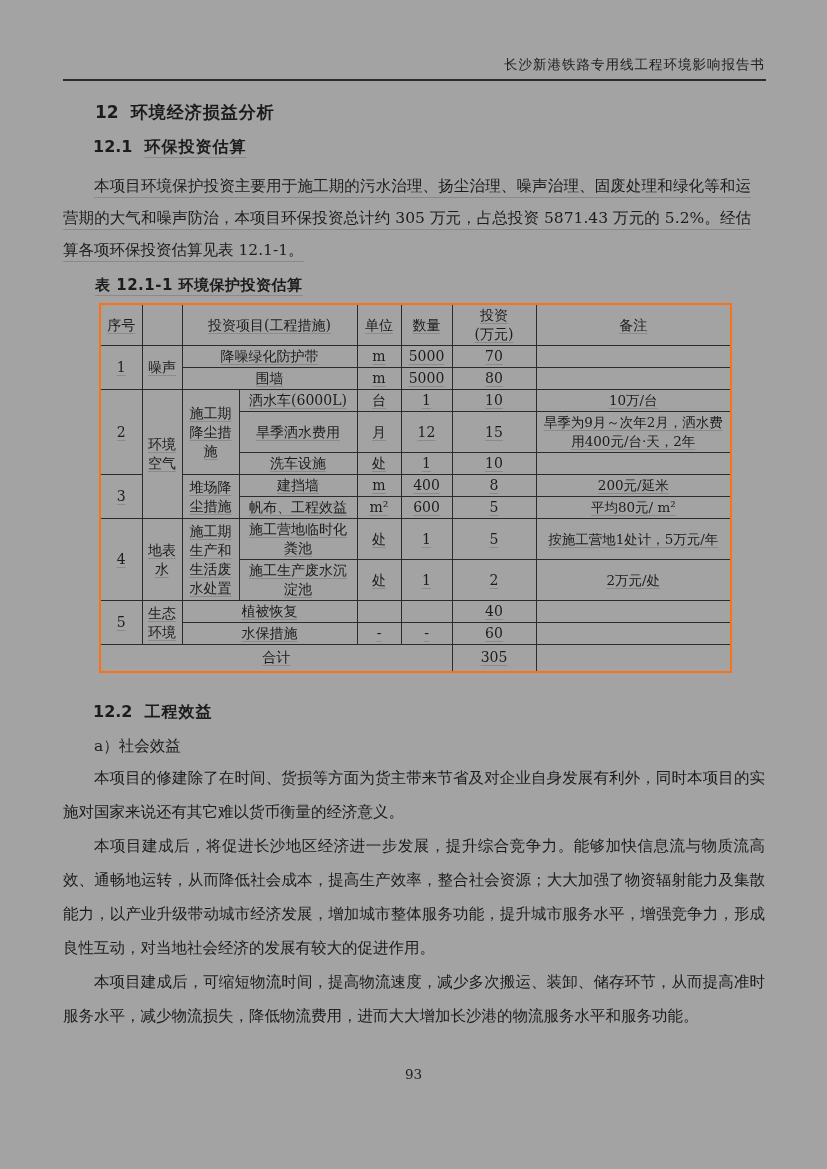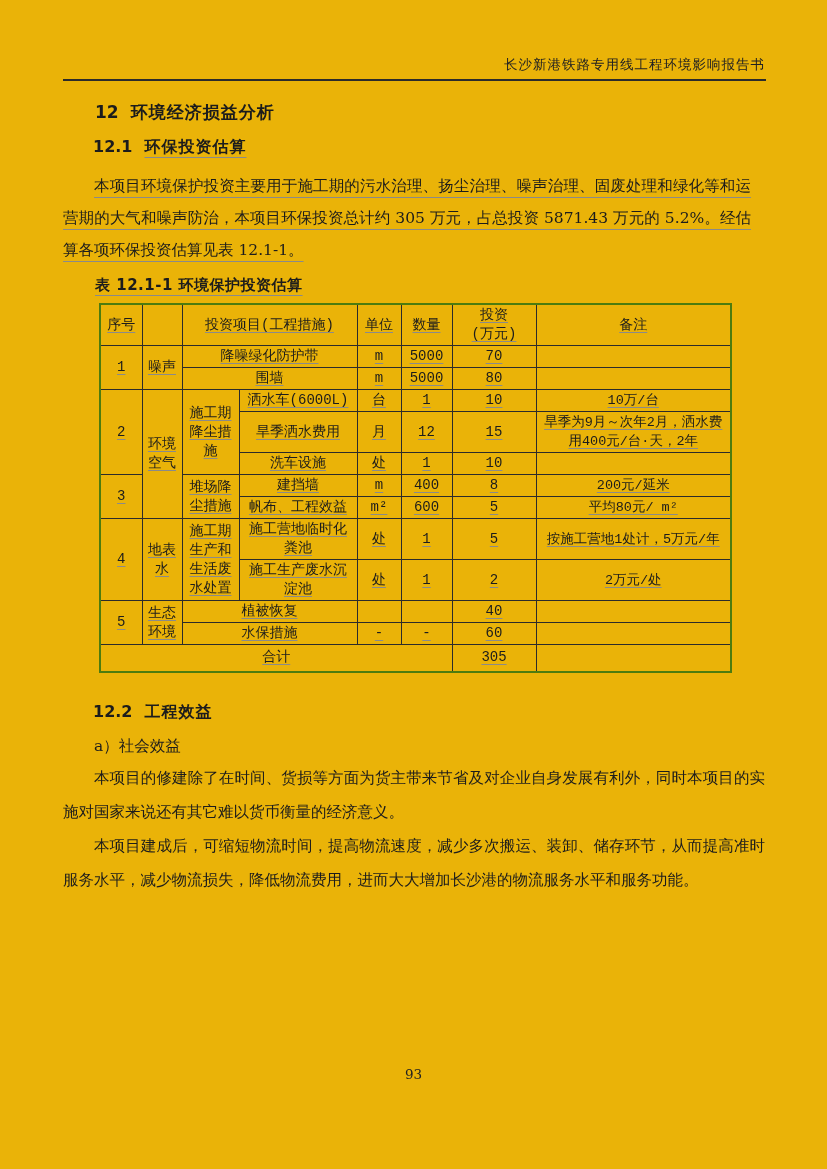--- a/index.html
+++ b/index.html
@@ -1,19 +1,19 @@
 <!DOCTYPE html>
 <html><head>
 <meta charset="utf-8">
 <style>
   html,body{margin:0;padding:0;background:#e8e8e8;}
   .page{
     position:relative;
     width:827px;height:1169px;
-    background:#eab308;
+    background:#a3a3a3;
     color:#1c1c1c;
     font-family:"DejaVu Serif","Liberation Serif",serif;
     overflow:hidden;
     margin:0 auto;
   }
   .running-header{
     position:absolute;top:56px;right:62px;
     font-size:13.5px;color:#222;letter-spacing:1px;
   }
   .header-rule{
@@ -53,23 +53,22 @@
   .table-title{
     font-family:"DejaVu Sans","Liberation Sans",sans-serif;
     font-weight:bold;font-size:15px;letter-spacing:.5px;
     margin:9px 0 0 32px;line-height:20px;
   }
   table.inv{
     margin:8px 0 0 36px;
     border-collapse:collapse;
     table-layout:fixed;
     width:631px;
-    border:2px solid #4d7c0f;
+    border:2px solid #f97316;
     font-size:14px;
-    font-family:Liberation Mono, monospace;
   }
   table.inv td{
     border:1px solid #2b2b2b;
     text-align:center;vertical-align:middle;
     padding:1px 3px;line-height:19px;
     word-break:break-all;
     overflow:hidden;
   }
   table.inv td span{
     text-decoration:underline;
@@ -244,19 +243,20 @@
       </tbody>
     </table>
 
     <div class="h2 h2-122">
       <span class="num">12.2</span><span>工程效益</span>
     </div>
 
     <p class="sub-a">a）社会效益</p>
 
     <p class="body-p">本项目的修建除了在时间、货损等方面为货主带来节省及对企业自身发展有利外，同时本项目的实施对国家来说还有其它难以货币衡量的经济意义。</p>
+    <p class="body-p">本项目建成后，将促进长沙地区经济进一步发展，提升综合竞争力。能够加快信息流与物质流高效、通畅地运转，从而降低社会成本，提高生产效率，整合社会资源；大大加强了物资辐射能力及集散能力，以产业升级带动城市经济发展，增加城市整体服务功能，提升城市服务水平，增强竞争力，形成良性互动，对当地社会经济的发展有较大的促进作用。</p>
     <p class="body-p">本项目建成后，可缩短物流时间，提高物流速度，减少多次搬运、装卸、储存环节，从而提高准时服务水平，减少物流损失，降低物流费用，进而大大增加长沙港的物流服务水平和服务功能。</p>
 
   </div>
 
   <div class="page-number">93</div>
 
 </div>
 
 </body></html>

